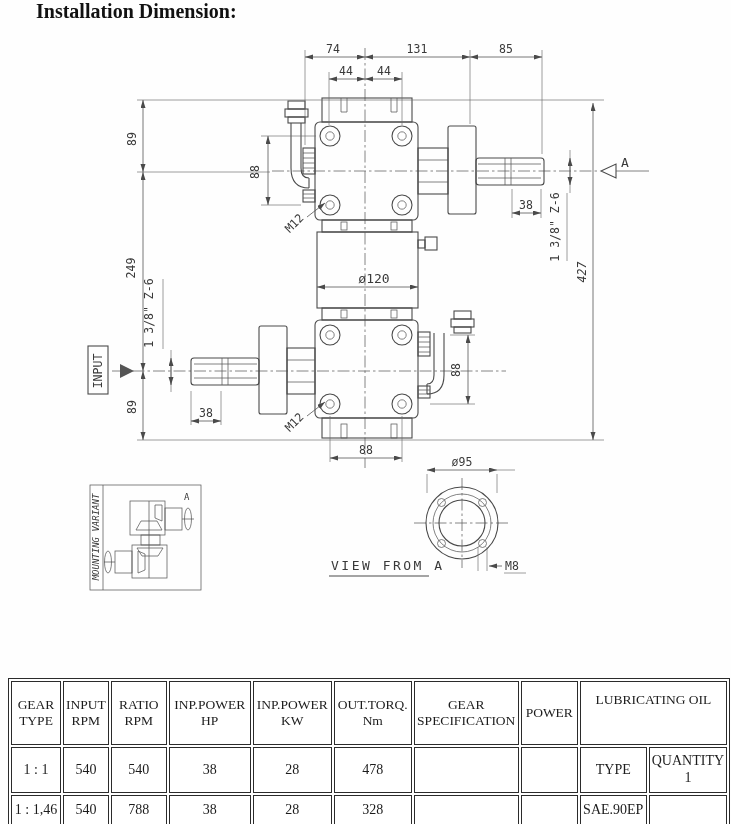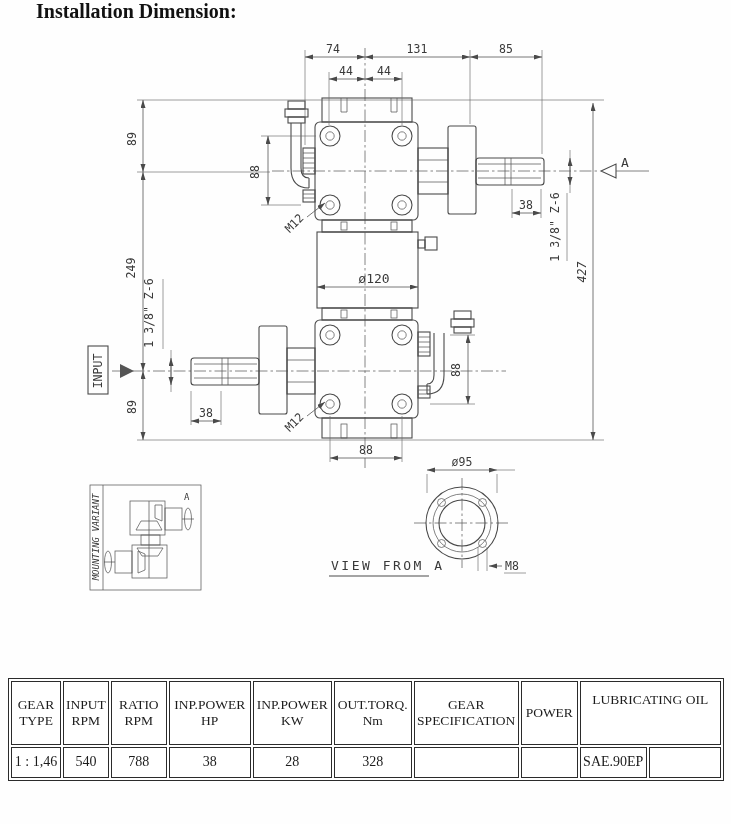--- a/index.html
+++ b/index.html
@@ -344,20 +344,37 @@
             <div class="hc">
               <span>POWER</span>
             </div>
           </td>
       <td class="top" colspan="2">
             <div class="hc">
               <span>LUBRICATING OIL</span>
             </div>
           </td>
     </tr>
+    <tr class="r1">
+      <td>1 : 1</td>
+      <td>540</td>
+      <td>540</td>
+      <td>38</td>
+      <td>28</td>
+      <td>478</td>
+      <td></td>
+      <td></td>
+      <td>TYPE</td>
+      <td>
+            <div class="hc">
+              <span>QUANTITY</span>
+              <span>1</span>
+            </div>
+          </td>
+    </tr>
     <tr class="r2">
       <td>1 : 1,46</td>
       <td>540</td>
       <td>788</td>
       <td>38</td>
       <td>28</td>
       <td>328</td>
       <td></td>
       <td></td>
       <td>SAE.90EP</td>

